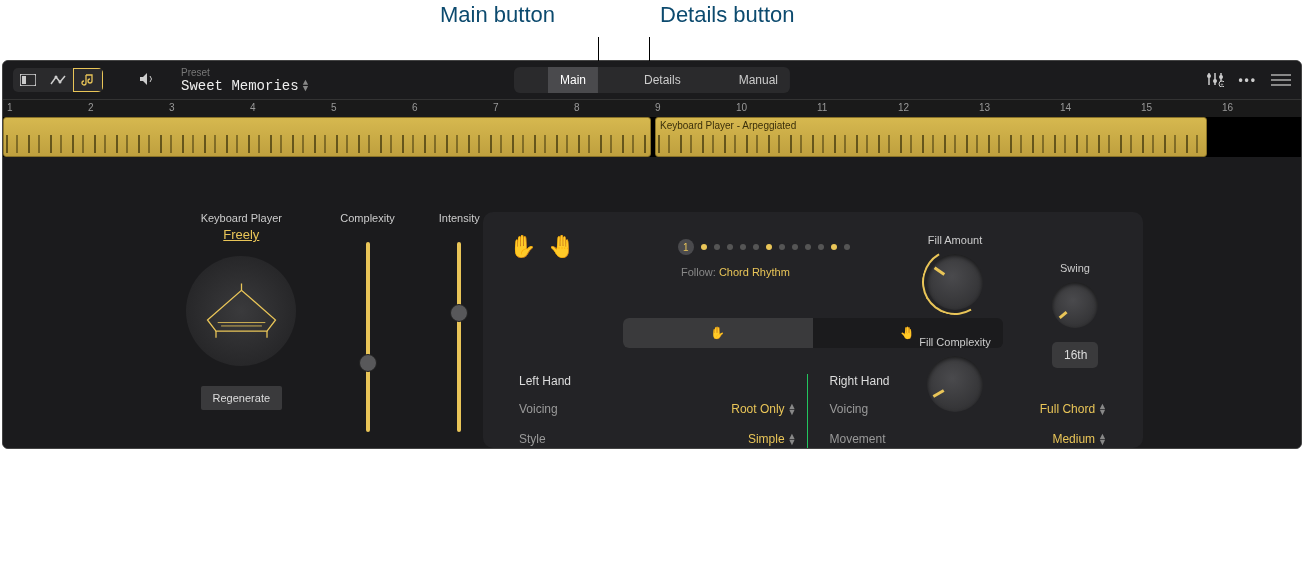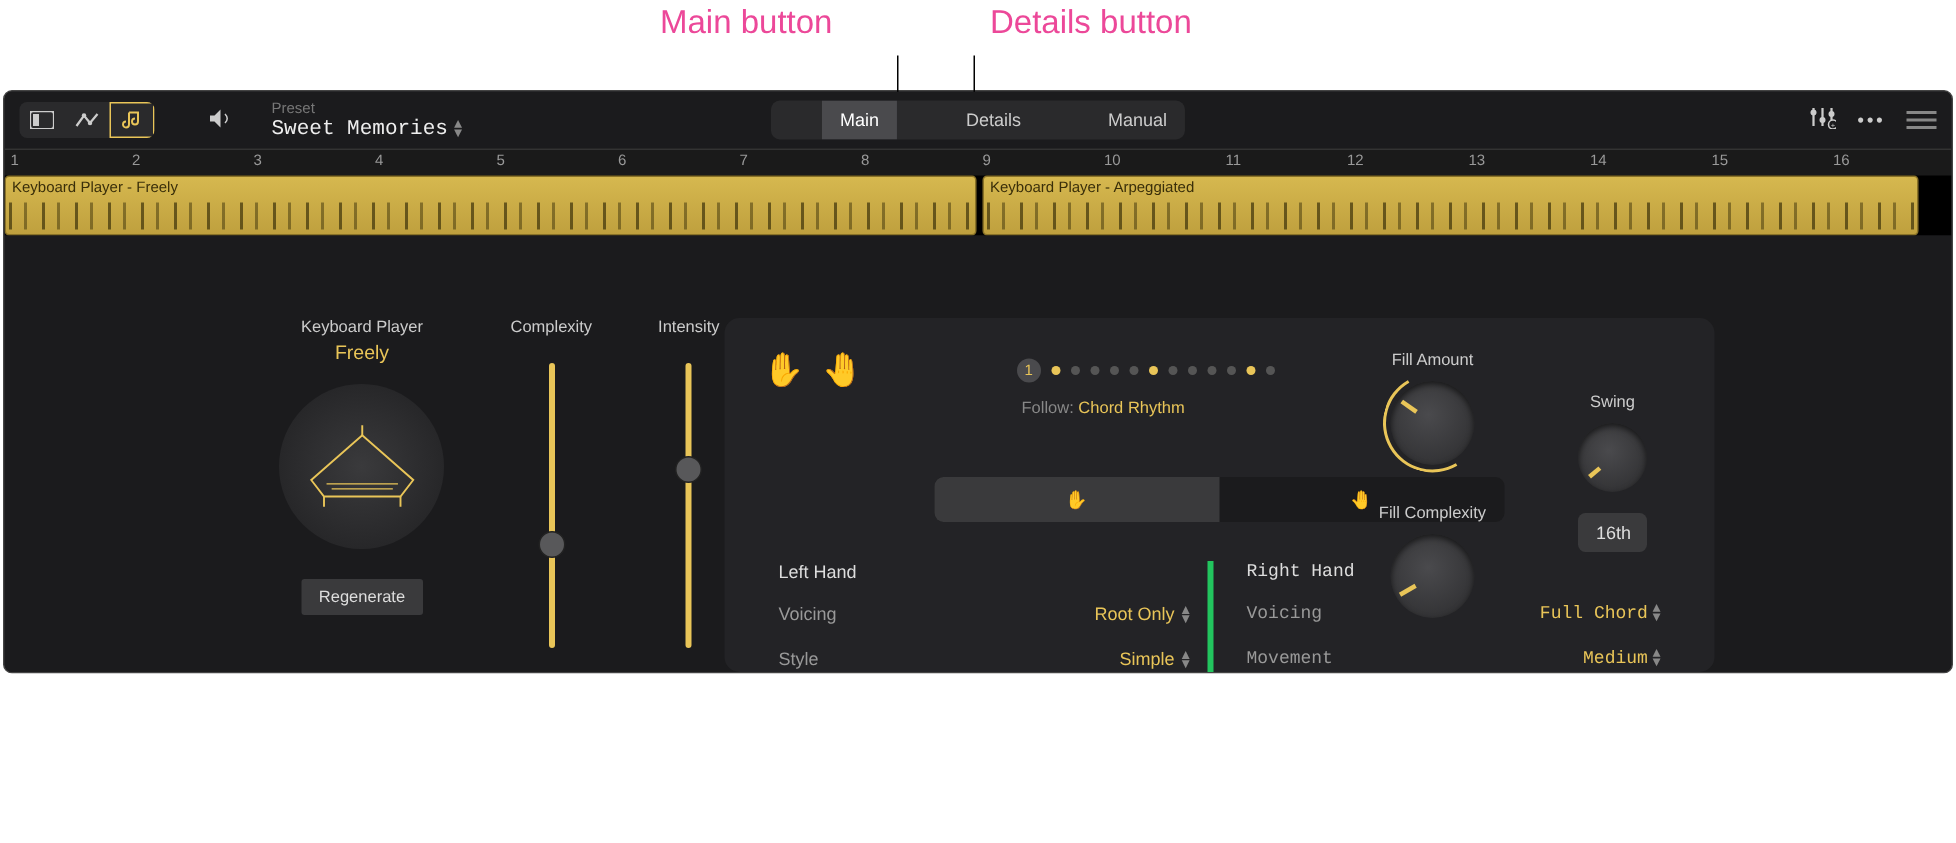--- a/index.html
+++ b/index.html
@@ -11,21 +11,21 @@
     color: #ccc;
   }
   .callouts {
     position: relative;
     height: 60px;
     background: #fff;
   }
   .callout-label {
     position: absolute;
     font-size: 22px;
-    color: #ec4899;
+    color: #0c4a6e;
     top: 2px;
   }
   .callout-line {
     position: absolute;
     width: 1px;
     background: #000;
     top: 37px;
   }
   .app {
     background: #1b1b1d;
@@ -115,21 +115,21 @@
   .left-panel {
     width: 480px;
     display:flex;
     align-items:flex-start;
     justify-content:center;
     gap: 44px;
     padding-left:180px;
   }
   .player-block { text-align:center; }
   .player-label { font-size:11px; color:#ccc; }
-  .player-name { font-size:13px; color:#e9c558; margin-top:3px; }
+  .player-name { font-size:13px; color:#e9c558; margin-top:3px;text-decoration:underline; }
   .piano-circle {
     width:110px; height:110px; border-radius:50%;
     background: radial-gradient(circle at 50% 50%, #3a3a3c, #1f1f21);
     margin: 14px auto 10px;
     display:flex; align-items:center; justify-content:center;
     position:relative;
   }
   .piano-circle svg { width:85px; height:65px; }
   .regen-btn {
     background:#3a3a3c; color:#ddd; font-size:11px;
@@ -169,21 +169,21 @@
 
   .handtabs {
     margin-top:40px; background:#1b1b1d; border-radius:6px;
     height:30px; display:flex; width:380px; margin-left:auto; margin-right:auto;
   }
   .handtab { flex:1; display:flex; align-items:center; justify-content:center; color:#e9c558;}
   .handtab.active { background:#3a3a3c; border-radius:6px 0 0 6px;}
 
   .hands-grid { display:flex; margin-top:26px; }
   .hand-col { flex:1; padding:0 10px;}
-  .hand-col + .hand-col { border-left:4px solid #22c55e; padding-left:22px;font-family:Liberation Mono, monospace;}
+  .hand-col + .hand-col { border-left:1px solid #22c55e; padding-left:22px;}
   .hand-title { color:#ddd; font-size:12px; margin-bottom:14px;}
   .hand-row { display:flex; justify-content:space-between; align-items:center; margin-bottom:16px; font-size:12px;}
   .hand-row .lbl { color:#999;}
   .hand-row .val { color:#e9c558; display:flex; align-items:center; gap:3px;}
   .updown { font-size:9px; color:#888; line-height:6px;}
 
   .right-panel {
     position:absolute; right:28px; top:22px; width:210px;
     display:flex; flex-wrap:wrap;
   }
@@ -296,24 +296,23 @@
     <div class="ruler-tick" style="left:814px">11</div>
     <div class="ruler-tick" style="left:895px">12</div>
     <div class="ruler-tick" style="left:976px">13</div>
     <div class="ruler-tick" style="left:1057px">14</div>
     <div class="ruler-tick" style="left:1138px">15</div>
     <div class="ruler-tick" style="left:1219px">16</div>
   </div>
 
   <div class="tracks">
     <div class="region" style="left:0; width:648px">
-      <span class="region-label">Keyboard Player - Freely</span>
       <div class="waveform"></div>
     </div>
-    <div class="region" style="left:652px; width:624px">
+    <div class="region" style="left:652px; width:552px">
       <span class="region-label">Keyboard Player - Arpeggiated</span>
       <div class="waveform"></div>
     </div>
   </div>
 
   <div class="editor">
 
     <div class="left-panel">
       <div class="player-block">
         <div class="player-label">Keyboard Player</div>

